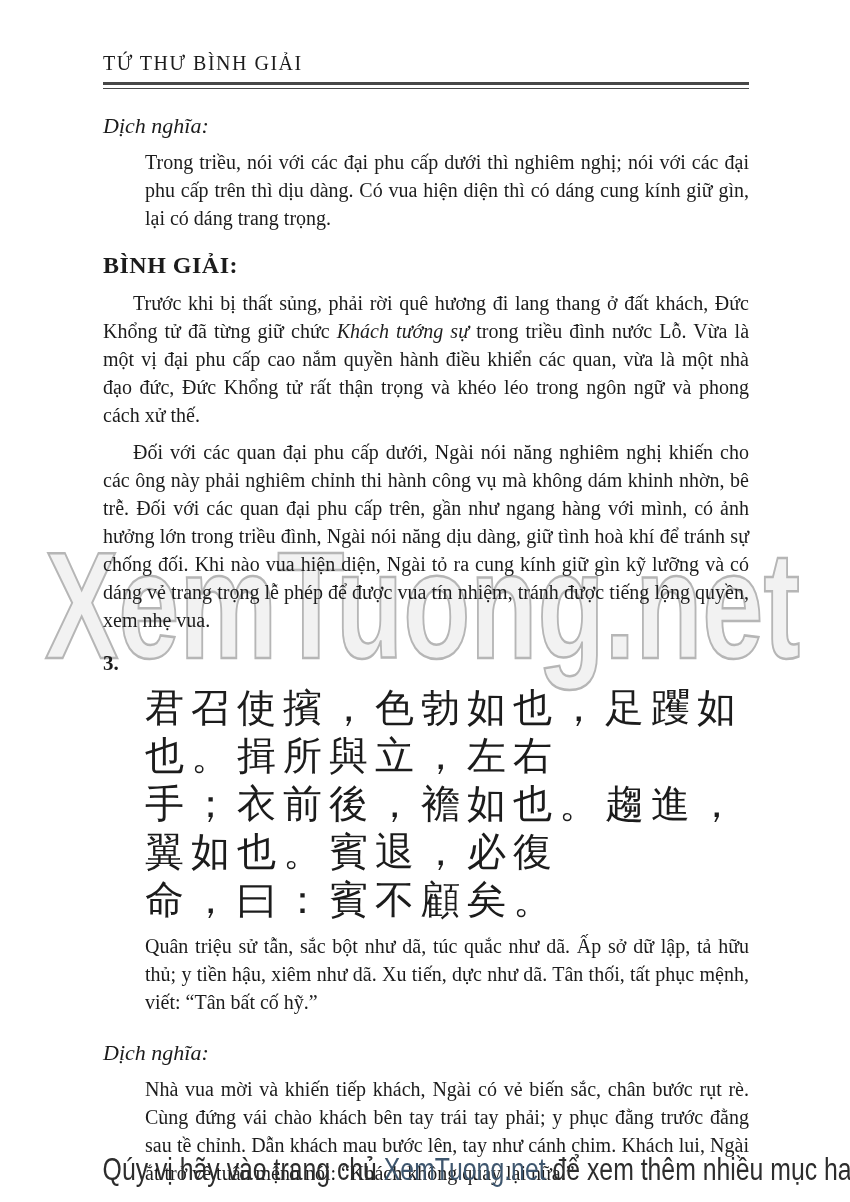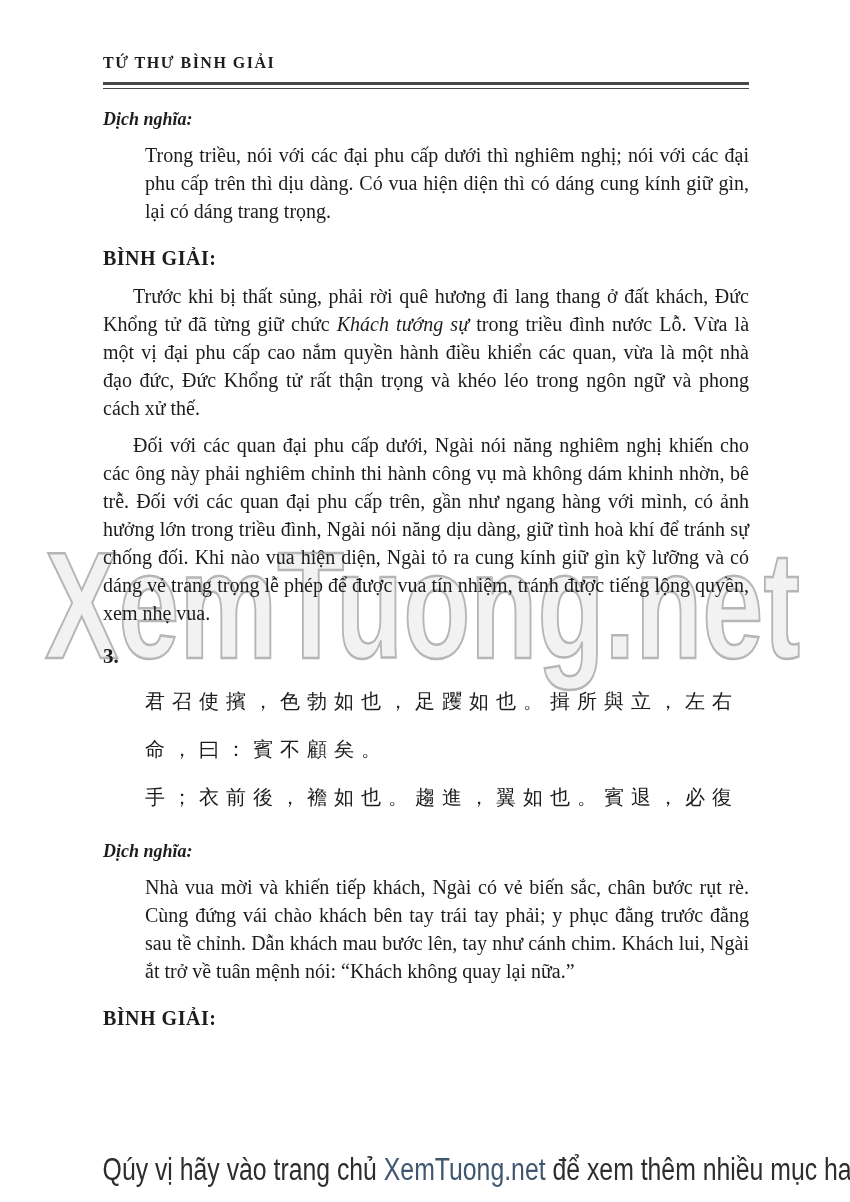--- a/index.html
+++ b/index.html
@@ -13,46 +13,46 @@
   }
   .watermark{
     position:absolute;top:542px;left:0;width:850px;height:175px;
     z-index:0;pointer-events:none;
   }
   .content{
     position:absolute;top:0;left:103px;width:646px;z-index:1;
     padding-top:50px;
   }
   .book-title{
-    font-size:16px;font-weight:bold;letter-spacing:1.5px;margin:0;
+    font-size:20px;font-weight:normal;letter-spacing:1.5px;margin:0;
     line-height:26px;
   }
   .rule{
     margin-top:6px;height:3px;
     border-top:3px solid #474747;border-bottom:1px solid #474747;
   }
   .h-italic{
-    font-size:18px;font-weight:bold;font-style:italic;
-    margin:16px 0 0 0;line-height:28px;
+    font-size:22px;font-weight:normal;font-style:italic;
+    margin:23px 0 0 0;line-height:28px;
   }
   .h-binh{
-    font-size:20px;font-weight:bold;margin:18px 0 0 0;line-height:30px;
+    font-size:24px;font-weight:bold;margin:18px 0 0 0;line-height:30px;
     letter-spacing:0.5px;
   }
   .blockquote{
     margin:8px 0 0 42px;font-size:20px;line-height:28px;
     text-align:justify;
   }
   .para{
     margin:9px 0 0 0;text-indent:30px;font-size:20px;line-height:28px;
     text-align:justify;
   }
   .sec-num{font-size:21px;font-weight:bold;margin-top:16px;line-height:26px;}
   .chinese{
-    margin:8px 0 0 42px;font-size:20px;line-height:48px;letter-spacing:7px;
+    margin:8px 0 0 42px;font-size:39px;line-height:48px;letter-spacing:7px;
     font-family:"Liberation Serif","DejaVu Serif",serif;
   }
   .footer{
     position:absolute;left:0;top:1152px;width:850px;z-index:1;
     text-align:center;
   }
   .footer-inner{
     display:inline-block;
     transform:scaleX(0.80);transform-origin:50% 50%;
     font-family:"Liberation Sans","DejaVu Sans",sans-serif;
@@ -78,24 +78,25 @@
     <div class="blockquote">Trong triều, nói với các đại phu cấp dưới thì nghiêm nghị; nói với các đại phu cấp trên thì dịu dàng. Có vua hiện diện thì có dáng cung kính giữ gìn, lại có dáng trang trọng.</div>
 
     <div class="h-binh">BÌNH GIẢI:</div>
     <p class="para"><span>Trước khi bị thất sủng, phải rời quê hương đi lang thang ở đất khách, Đức Khổng tử đã từng giữ chức </span><i>Khách tướng sự</i><span> trong triều đình nước Lỗ. Vừa là một vị đại phu cấp cao nắm quyền hành điều khiển các quan, vừa là một nhà đạo đức, Đức Khổng tử rất thận trọng và khéo léo trong ngôn ngữ và phong cách xử thế.</span></p>
     <p class="para">Đối với các quan đại phu cấp dưới, Ngài nói năng nghiêm nghị khiến cho các ông này phải nghiêm chỉnh thi hành công vụ mà không dám khinh nhờn, bê trễ. Đối với các quan đại phu cấp trên, gần như ngang hàng với mình, có ảnh hưởng lớn trong triều đình, Ngài nói năng dịu dàng, giữ tình hoà khí để tránh sự chống đối. Khi nào vua hiện diện, Ngài tỏ ra cung kính giữ gìn kỹ lưỡng và có dáng vẻ trang trọng lễ phép để được vua tín nhiệm, tránh được tiếng lộng quyền, xem nhẹ vua.</p>
 
     <div class="sec-num">3.</div>
 
     <div class="chinese">
       <div>君召使擯，色勃如也，足躩如也。揖所與立，左右</div>
+      <div>手；衣前後，襜如也。趨進，翼如也。賓退，必復</div>
       <div>命，曰：賓不顧矣。</div>
-      <div>手；衣前後，襜如也。趨進，翼如也。賓退，必復</div>
     </div>
 
+    <div class="blockquote">Quân triệu sử tẫn, sắc bột như dã, túc quắc như dã. Ấp sở dữ lập, tả hữu thủ; y tiền hậu, xiêm như dã. Xu tiến, dực như dã. Tân thối, tất phục mệnh, viết: “Tân bất cố hỹ.”</div>
 
     <div class="h-italic">Dịch nghĩa:</div>
     <div class="blockquote">Nhà vua mời và khiến tiếp khách, Ngài có vẻ biến sắc, chân bước rụt rè. Cùng đứng vái chào khách bên tay trái tay phải; y phục đằng trước đằng sau tề chỉnh. Dẫn khách mau bước lên, tay như cánh chim. Khách lui, Ngài ắt trở về tuân mệnh nói: “Khách không quay lại nữa.”</div>
 
     <div class="h-binh">BÌNH GIẢI:</div>
 
   </div>
 
   <div class="footer">
     <span class="footer-inner" style="color: rgb(45, 45, 45);"><span>Qúy vị hãy vào trang chủ </span><a href="#" class="footer-link" style="color: rgb(62, 86, 110);">XemTuong.net</a><span> để xem thêm nhiều mục hay khác</span></span>

